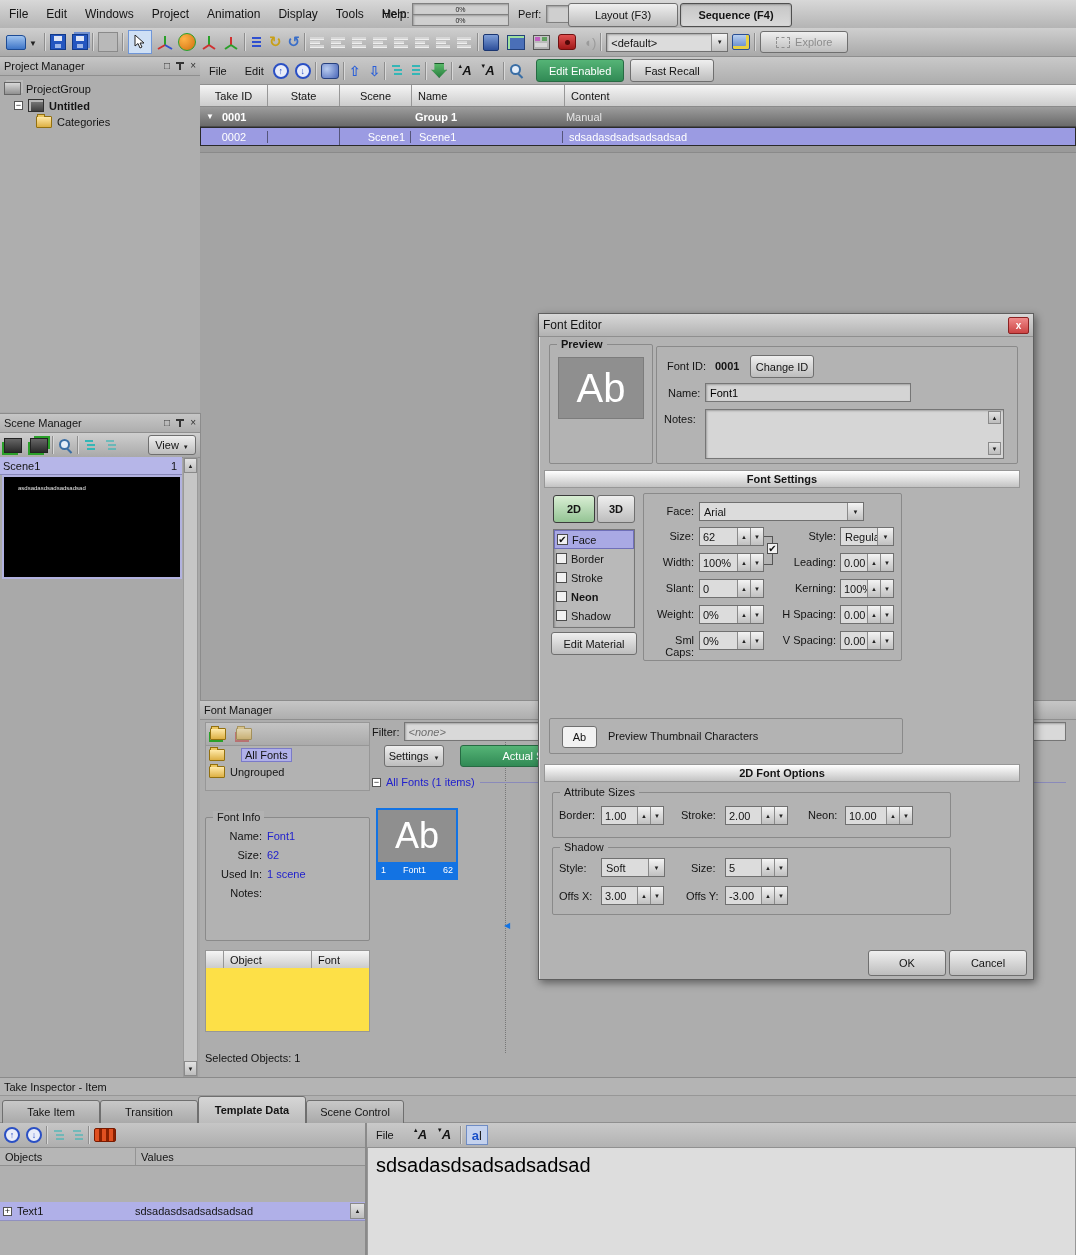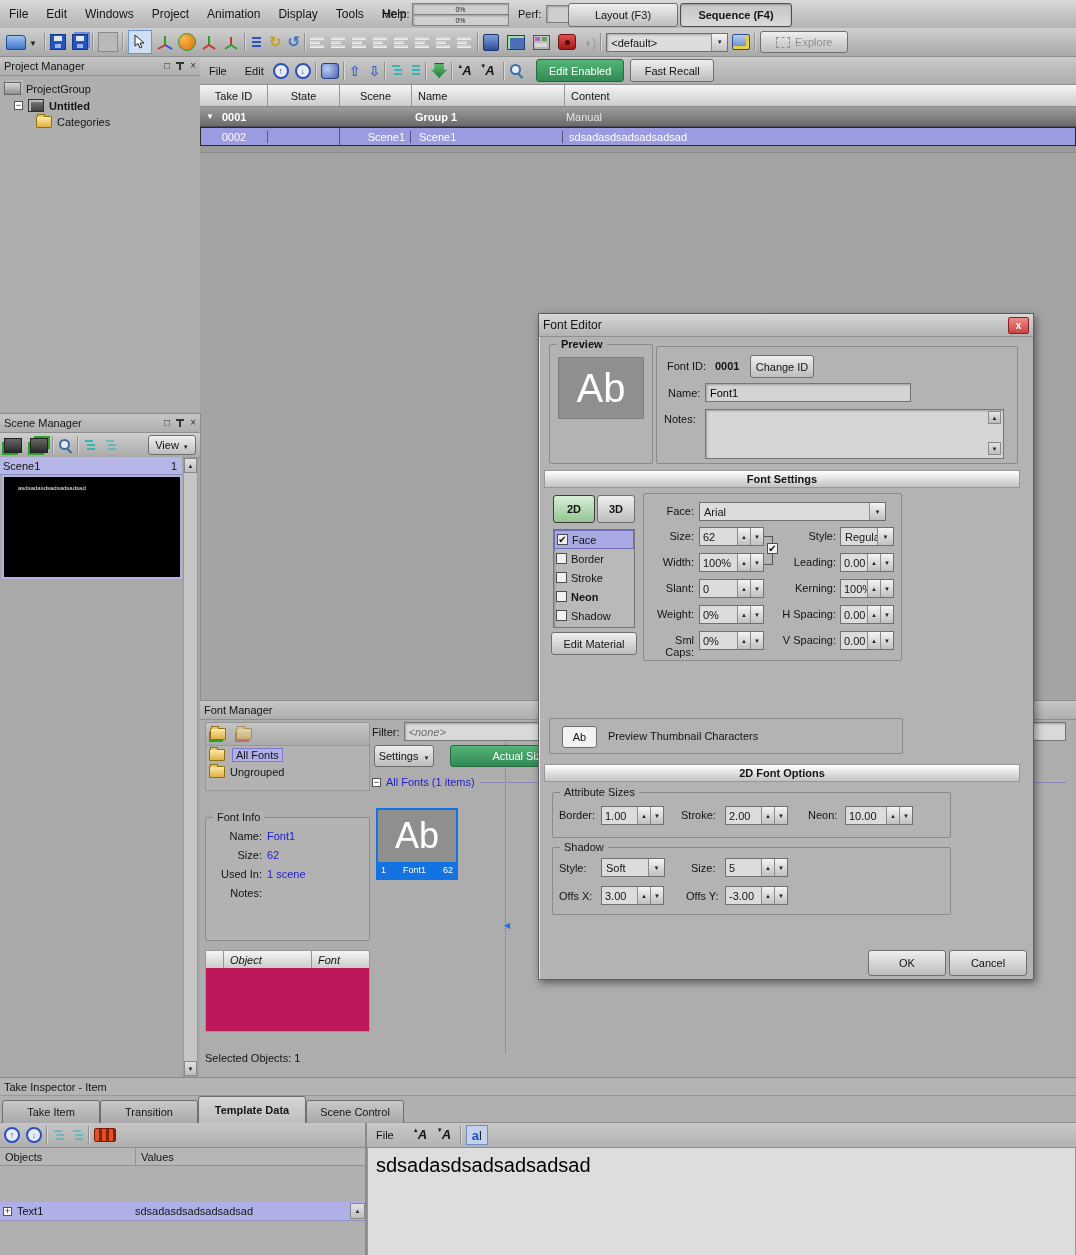--- a/index.html
+++ b/index.html
@@ -324,21 +324,21 @@
     </div>
 
     <div class="abs" style="left:5px;top:21px;width:165px;height:330px;">
       <div class="toolbar" style="height:22px;background:linear-gradient(#c4c4c4,#aaaaaa);border:1px solid #979797;">
         <span style="width:4px;"></span>
         <span class="folder" style="box-shadow:-2px 3px 0 -1px #2aa02a;"></span>
         <span style="width:10px;"></span>
         <span class="folder" style="opacity:.55;box-shadow:-2px 3px 0 -1px #c04040;"></span>
       </div>
       <div style="border:1px solid #979797;border-top:none;background:#b2b2b2;height:44px;">
-        <div style="display:flex;align-items:center;gap:7px;height:17px;padding-left:3px;">
+        <div style="display:flex;align-items:center;gap:16px;height:17px;padding-left:3px;">
           <span class="folder"></span>
           <span style="background:#b0b0e8;border:1px solid #7a7ac8;padding:0 3px;">All Fonts</span>
         </div>
         <div style="display:flex;align-items:center;gap:5px;height:17px;padding-left:3px;">
           <span class="folder"></span>
           <span>Ungrouped</span>
         </div>
       </div>
 
       <div class="grp abs" style="left:0;top:95px;width:163px;height:122px;background:#b2b2b2;">
@@ -353,41 +353,41 @@
           </div>
         <div style="display:flex;gap:5px;margin:7px 0 0 8px;">
             <span style="width:48px;text-align:right;">Used In:</span>
             <span class="blue-txt">1 scene</span>
           </div>
         <div style="display:flex;gap:5px;margin:7px 0 0 8px;">
             <span style="width:48px;text-align:right;">Notes:</span>
           </div>
       </div>
 
-      <div class="abs" style="left:0;top:228px;width:163px;height:80px;border:1px solid #979797;background:#be185d;font-style:italic;">
+      <div class="abs" style="left:0;top:228px;width:163px;height:80px;border:1px solid #979797;background:#fde047;">
         <div style="display:flex;height:17px;">
           <div class="th" style="width:18px;"></div>
           <div class="th" style="width:88px;">Object</div>
           <div class="th" style="flex:1;border-right:none;">Font</div>
         </div>
       </div>
       <div class="abs" style="left:0;top:330px;width:163px;">Selected Objects: 1</div>
     </div>
 
     <div class="abs" style="left:305px;top:22px;width:6px;height:330px;border-left:1px dotted #777;">
       <span class="car-left-blue abs" style="left:-2px;top:195px;"></span>
     </div>
 
     <div class="abs" style="left:172px;top:21px;width:700px;height:350px;">
       <div style="display:flex;align-items:center;gap:4px;">
         <span>Filter:</span>
         <input class="sunken placeholder" style="width: 652px; height: 15px; border-radius: 0px; font-size: 11px; padding: 1px 4px;" value="&lt;none&gt;">
       </div>
       <div style="display:flex;align-items:center;gap:16px;margin-top:4px;">
-        <div class="btn" style="width:58px;height:20px;margin-left:2px;gap:5px;">
+        <div class="btn" style="width:58px;height:20px;margin-left:12px;gap:5px;">
           <span>Settings</span>
           <span class="car-down"></span>
         </div>
         <div class="btn green" style="width:138px;height:20px;">Actual Size</div>
       </div>
       <div style="display:flex;align-items:center;gap:5px;margin-top:9px;">
         <span class="xbox minus"></span>
         <span class="blue-txt">All Fonts  (1 items)</span>
         <span style="flex:1;height:1px;background:#8a8aba;margin-right:6px;"></span>
       </div>
@@ -453,21 +453,21 @@
       </div>
       <div style="display:flex;align-items:center;gap:4px;height:19px;padding-left:2px;">
         <span class="cb"></span>
           <span>Shadow</span>
       </div>
     </div>
     <div class="btn abs" style="left:12px;top:318px;width:84px;height:21px;">Edit Material</div>
 
     <div class="grp abs" style="left:104px;top:179px;width:257px;height:166px;background:#b3b3b3;">
       <span class="abs" style="left:10px;top:11px;width:40px;text-align:right;">Face:</span>
-      <div class="dd abs" style="left:55px;top:8px;width:187px;">
+      <div class="dd abs" style="left:55px;top:8px;width:165px;">
         <span class="v">Arial</span>
         <span class="b car-down"></span>
       </div>
 
       <span class="abs" style="left:10px;top:36px;width:40px;text-align:right;">Size:</span>
       <div class="spin abs" style="left:55px;top:33px;width:65px;">
         <span class="v">62</span>
           <span class="b car-up"></span>
           <span class="b car-down"></span>
       </div>

